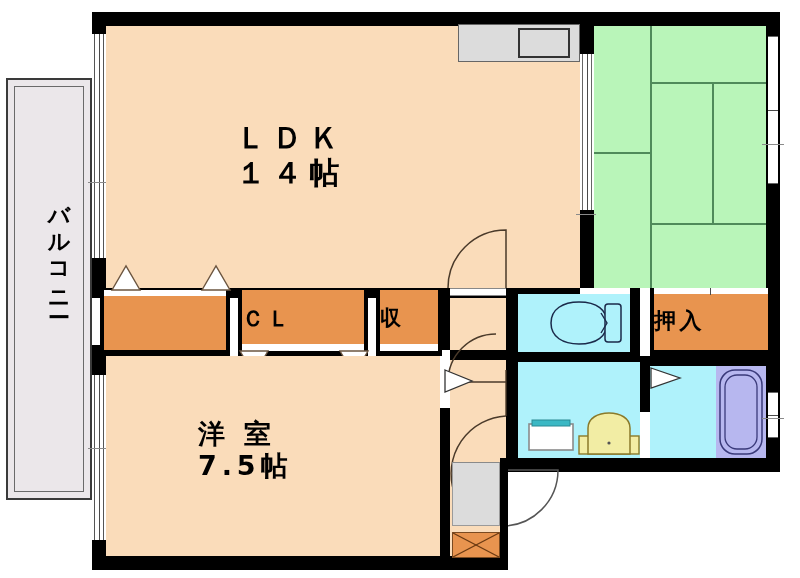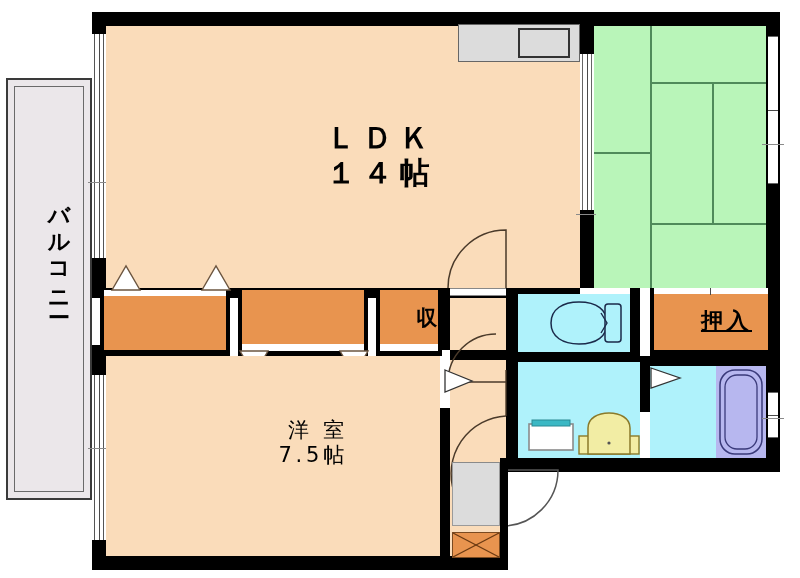--- a/index.html
+++ b/index.html
@@ -22,26 +22,26 @@
   .fl-kitchen{background:#DCDCDC;}
   .fl-balcony{background:#EBE7EA;}
   
   .wall{background:#000000;}
   .thinline{background:#4a4a4a;}
   .tatami-line{background:#4f8a5a;}
   .gray-line{background:#8a8a8a;}
   .white-gap{background:#ffffff;}
   
   .lbl{
-    position:absolute;color:#000;text-align:right;
+    position:absolute;color:#000;text-align:left;
     white-space:pre;line-height:1.18;font-weight:700;
     letter-spacing:0.10em;
   }
   .lbl-ldk{font-size:30px;letter-spacing:0.22em;font-weight:700;}
-  .lbl-room{font-size:21px;letter-spacing:0.18em;font-weight:400;}
+  .lbl-room{font-size:27px;letter-spacing:0.18em;font-weight:700;}
   .lbl-tatami{font-size:26px;letter-spacing:0.02em;font-weight:700;}
   .lbl-storage{font-size:22px;letter-spacing:0.16em;font-weight:700;}
   .lbl-storage-sm{font-size:21px;letter-spacing:0.04em;font-weight:700;}
   .lbl-balcony{
     font-size:22px;font-weight:700;writing-mode:vertical-rl;
     text-orientation:upright;letter-spacing:0.18em;
   }
   
   .outline{border:1.6px solid #1b2a4a;box-sizing:border-box;}
   svg{display:block;overflow:visible;}
@@ -105,20 +105,21 @@
   <div class="abs gray-line" style="left:762px;top:144px;width:22px;height:1.4px;"></div>
 
   <div class="abs wall" style="left:92px;top:288px;width:488px;height:10px;"></div>
 
   <div class="abs wall" style="left:100px;top:290px;width:130px;height:66px;"></div>
   <div class="abs fl-storage" style="left:104px;top:296px;width:122px;height:54px;"></div>
   <div class="abs white-gap" style="left:104px;top:290px;width:122px;height:6px;"></div>
 
   <div class="abs wall" style="left:238px;top:290px;width:130px;height:66px;"></div>
   <div class="abs fl-storage" style="left:242px;top:290px;width:122px;height:54px;"></div>
+  <div class="lbl lbl-storage" style="left:242px;top:306px;width:122px;">ＣＬ</div>
   <div class="abs white-gap" style="left:242px;top:344px;width:122px;height:7px;"></div>
 
   <div class="abs wall" style="left:376px;top:290px;width:66px;height:66px;"></div>
   <div class="abs fl-storage" style="left:380px;top:290px;width:58px;height:54px;"></div>
   <div class="lbl lbl-storage-sm" style="left:380px;top:306px;width:58px;">収</div>
   <div class="abs white-gap" style="left:380px;top:344px;width:58px;height:7px;"></div>
 
   <svg class="abs" style="left:100px;top:256px;width:350px;height:130px;" width="350" height="130">
     <polygon points="12,34 26,10 40,34" fill="#fff" stroke="#6b5540" stroke-width="1.4"></polygon>
     <polygon points="102,34 116,10 130,34" fill="#fff" stroke="#6b5540" stroke-width="1.4"></polygon>
@@ -131,21 +132,21 @@
   <div class="abs wall" style="left:630px;top:288px;width:10px;height:70px;"></div>
   <div class="abs wall" style="left:506px;top:352px;width:134px;height:10px;"></div>
   <svg class="abs" style="left:545px;top:297px;width:84px;height:52px;" width="84" height="52">
     <path d="M6,26 C6,12 18,5 34,5 C52,5 62,13 62,26 C62,39 52,47 34,47 C18,47 6,40 6,26 Z" fill="#AFF2FB" stroke="#1b2a4a" stroke-width="1.5"></path>
     <rect x="60" y="7" width="16" height="38" rx="3" fill="#AFF2FB" stroke="#1b2a4a" stroke-width="1.5"></rect>
     <path d="M56,16 L62,26 L56,36" fill="none" stroke="#1b2a4a" stroke-width="1.4"></path>
   </svg>
 
   <div class="abs wall" style="left:650px;top:288px;width:122px;height:68px;"></div>
   <div class="abs fl-storage" style="left:654px;top:294px;width:114px;height:56px;"></div>
-  <div class="lbl lbl-storage" style="left:654px;top:308px;width:98px;text-decoration:underline;">押入</div>
+  <div class="lbl lbl-storage" style="left:654px;top:308px;width:98px;">押入</div>
   <div class="abs white-gap" style="left:654px;top:288px;width:114px;height:6px;"></div>
   <div class="abs thinline" style="left:710px;top:288px;width:1.2px;height:7px;"></div>
 
   <div class="abs fl-wet" style="left:518px;top:362px;width:122px;height:96px;"></div>
   <div class="abs wall" style="left:506px;top:362px;width:12px;height:106px;"></div>
   <div class="abs wall" style="left:640px;top:362px;width:10px;height:50px;"></div>
 
   <svg class="abs" style="left:527px;top:418px;width:48px;height:34px;" width="48" height="34">
     <rect x="2" y="6" width="44" height="26" fill="#ffffff" stroke="#8a8a8a" stroke-width="1.6"></rect>
     <rect x="5" y="2" width="38" height="6" fill="#3bb8c4" stroke="#2a8a94" stroke-width="1"></rect>

